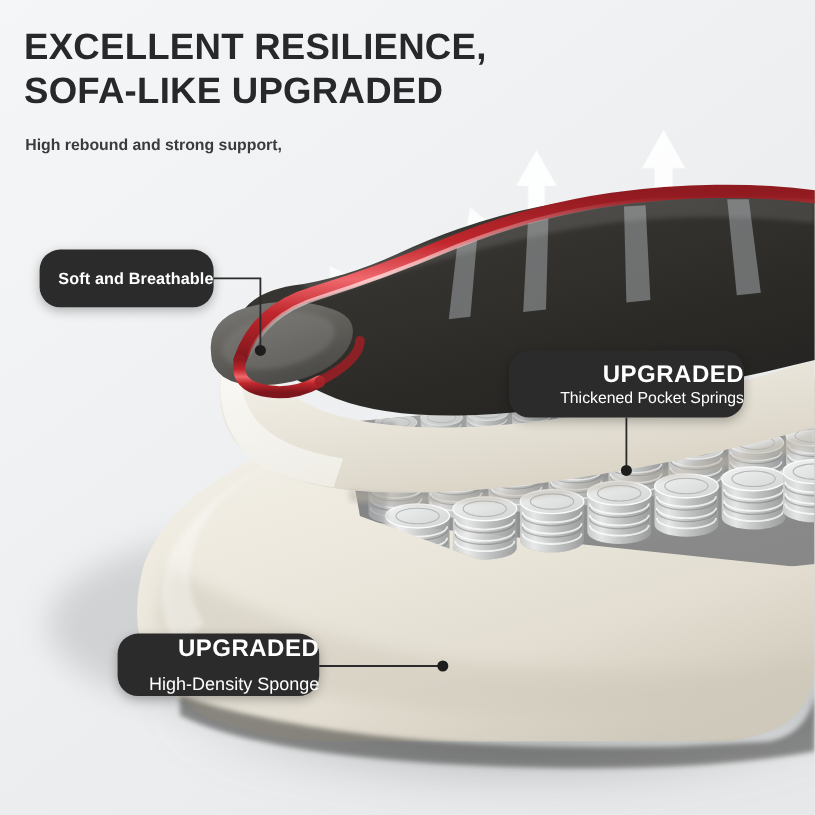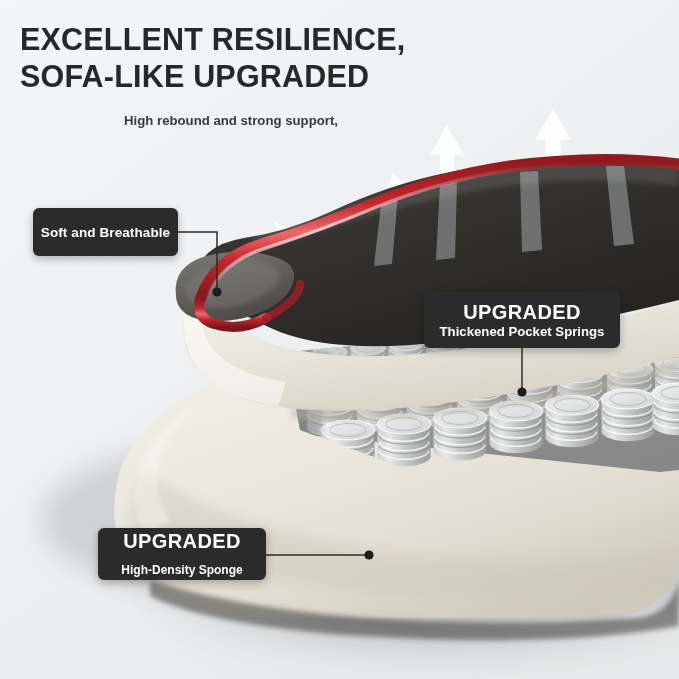--- a/index.html
+++ b/index.html
@@ -15,47 +15,47 @@
 
   
   .headline{
     position:absolute;left:20px;top:21px;width:600px;
     font-size:30.5px;font-weight:700;letter-spacing:0.2px;
     line-height:37px;color:#272829;
   }
   .headline div{white-space:nowrap;}
   .subtitle{
     position:absolute;left:21px;top:110px;width:420px;
-    font-size:13.2px;font-weight:600;line-height:22px;color:#3a3b3d;text-align:center;
+    font-size:13.2px;font-weight:600;line-height:22px;color:#3a3b3d;
   }
   .subtitle div{white-space:nowrap;}
 
   
   #art{position:absolute;left:0;top:0;width:679px;height:679px;}
 
   
   .pill{
     position:absolute;background:#2b2b2b;color:#fff;
-    border-radius:6px;box-shadow:0 3px 9px rgba(0,0,0,.28);
-    display:flex;flex-direction:column;align-items:center;justify-content:center;
+    border-radius:17px;box-shadow:0 3px 9px rgba(0,0,0,.28);
+    display:flex;flex-direction:column;align-items:flex-end;justify-content:center;
     text-align:center;
   }
   .pill .l1{font-weight:700;}
-  .pill .l2{font-weight:700;}
+  .pill .l2{font-weight:400;}
 
   #pill-soft{left:33px;top:208px;width:145px;height:48px;}
   #pill-soft .l1{font-size:13.5px;letter-spacing:.1px;}
 
   #pill-springs{left:424px;top:292px;width:196px;height:56px;}
   #pill-springs .l1{font-size:20px;letter-spacing:.4px;line-height:22px;}
   #pill-springs .l2{font-size:13.2px;line-height:16px;margin-top:1px;}
 
   #pill-sponge{left:98px;top:528px;width:168px;height:52px;}
   #pill-sponge .l1{font-size:20px;letter-spacing:.4px;line-height:22px;}
-  #pill-sponge .l2{font-size:12px;line-height:15px;margin-top:11px;}
+  #pill-sponge .l2{font-size:15px;line-height:15px;margin-top:11px;}
 </style>
 </head>
 <body>
 
 <div id="stage">
 
   <svg id="art" viewBox="0 0 679 679">
     <defs>
       <linearGradient id="bgGrad" x1="0" y1="0" x2="0.75" y2="1">
         <stop offset="0%" stop-color="#f5f6f7"></stop>

